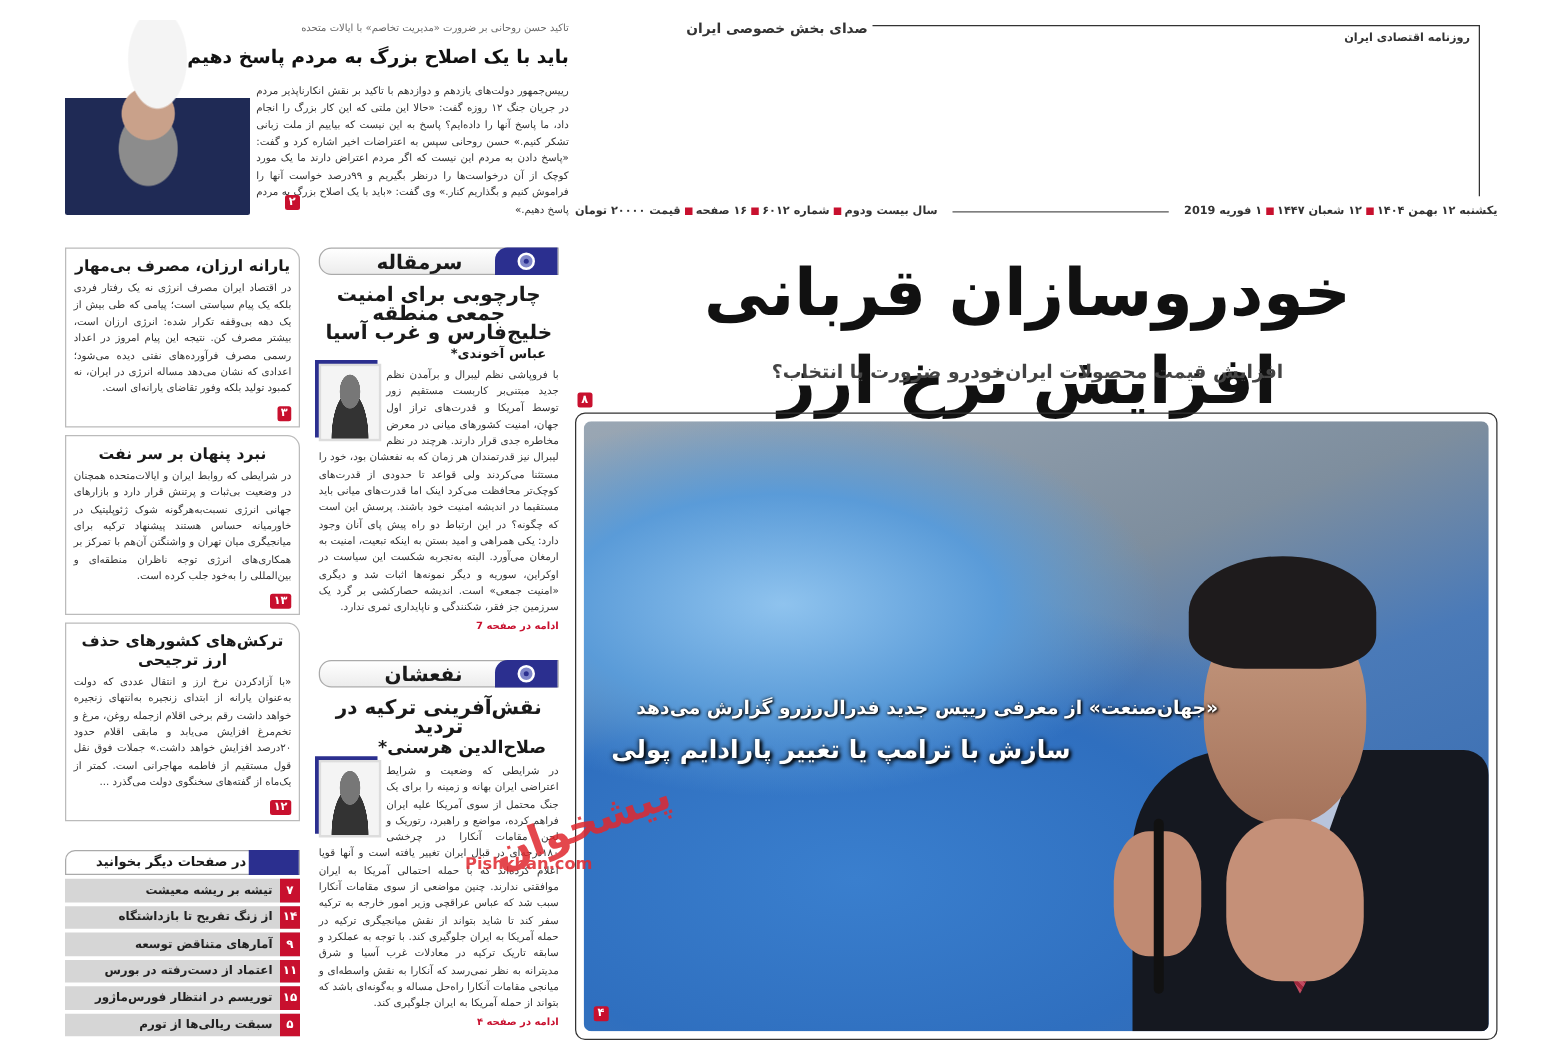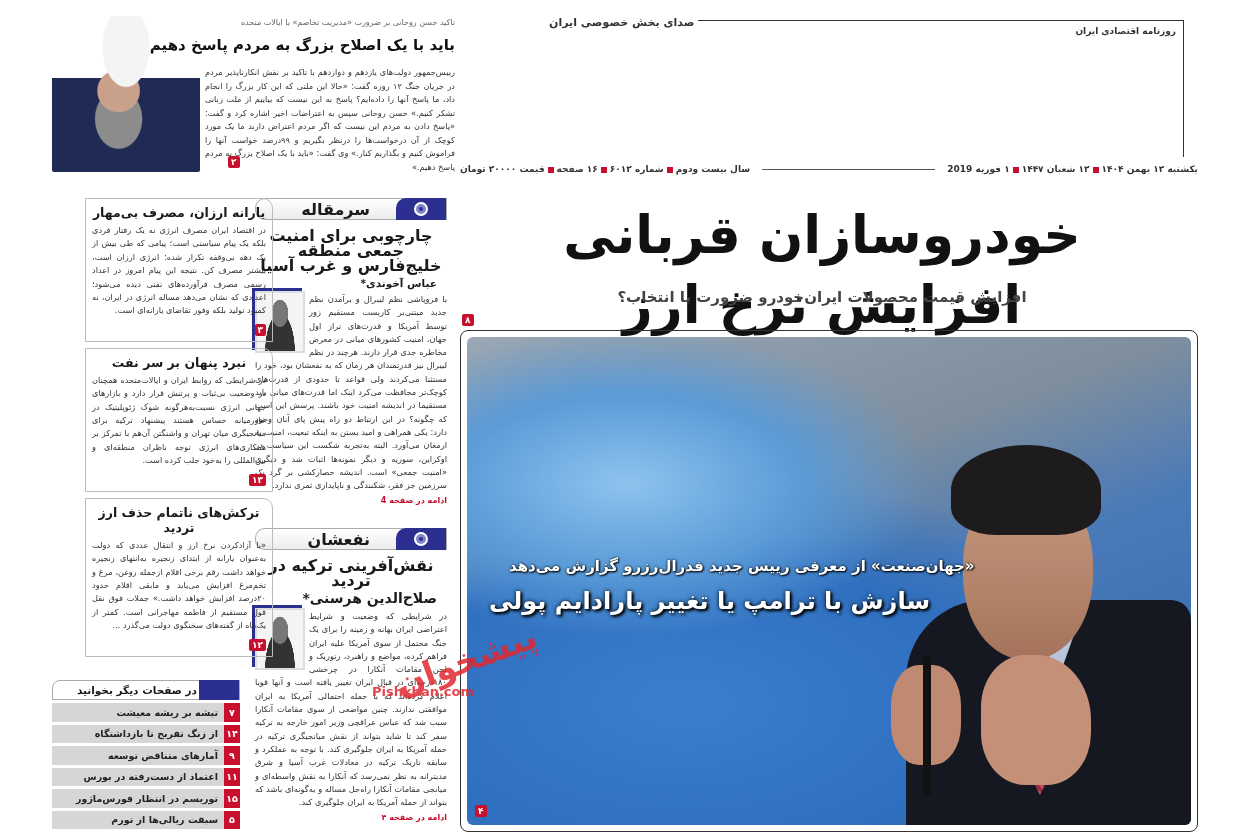--- a/index.html
+++ b/index.html
@@ -41,40 +41,40 @@
   .man { position: absolute; right: 0; bottom: 0; width: 300px; height: 440px; }
   .man .hair { position: absolute; right: 90px; top: 60px; width: 150px; height: 90px; background: #1e1b1c; border-radius: 50% 50% 30% 30%; }
   .man .face { position: absolute; right: 98px; top: 100px; width: 130px; height: 175px; background: linear-gradient(180deg, #c69a80, #a5735b); border-radius: 45% 45% 48% 48%; }
   .man .suit { position: absolute; right: 0; bottom: 0; width: 285px; height: 225px; background: #151820; border-radius: 80px 20px 0 0; }
   .man .shirt { position: absolute; right: 110px; bottom: 120px; width: 80px; height: 90px; background: #b8c4dc; clip-path: polygon(0 0, 100% 0, 60% 100%, 40% 100%); }
   .man .tie { position: absolute; right: 138px; bottom: 30px; width: 26px; height: 170px; background: repeating-linear-gradient(45deg, #a0283c 0 3px, #c24a60 3px 6px); clip-path: polygon(20% 0, 80% 0, 100% 85%, 50% 100%, 0 85%); }
   .man .hand { position: absolute; right: 100px; bottom: 40px; width: 110px; height: 130px; background: #c59078; border-radius: 40% 50% 40% 40%; }
   .man .hand2 { position: absolute; right: 230px; bottom: 60px; width: 70px; height: 100px; background: #c08a72; border-radius: 40%; }
   .man .pen { position: absolute; right: 260px; bottom: 30px; width: 8px; height: 140px; background: #111; border-radius: 4px; }
   .photo-kicker { position: absolute; left: 42px; top: 220px; font-size: 15px; font-weight: bold; color: #fff; text-shadow: 1px 1px 2px #000, 0 0 3px #000; direction: rtl; white-space: nowrap; }
-  .photo-title { position: absolute; left: 22px; top: 250px; font-size: 24px; font-weight: bold; color: #fff; text-shadow: 2px 2px 3px #000, 0 0 4px #000; direction: rtl; white-space: nowrap; }
+  .photo-title { position: absolute; left: 22px; top: 250px; font-size: 20px; font-weight: bold; color: #fff; text-shadow: 2px 2px 3px #000, 0 0 4px #000; direction: rtl; white-space: nowrap; }
   .photo-badge { position: absolute; left: 8px; bottom: 8px; }
 
   
   .col-center { position: absolute; left: 255px; top: 198px; width: 192px; }
   .section-pill { position: relative; height: 22px; border: 1px solid #aaa; border-radius: 10px 0 0 10px; background: linear-gradient(#fff, #ececec); display: flex; align-items: center; justify-content: flex-start; padding-right: 76px; font-size: 16px; font-weight: bold; direction: rtl; }
   .section-pill .pill-icon { position: absolute; right: 0; top: -1px; width: 50px; height: 22px; background: #2b2f8f; border-radius: 10px 0 0 0; display: flex; align-items: center; justify-content: center; }
   .pill-icon .ring { width: 14px; height: 14px; border-radius: 50%; border: 2px solid #fff; background: #7f86c9; position: relative; }
   .pill-icon .ring::after { content: ""; position: absolute; left: 3px; top: 3px; width: 4px; height: 4px; background: #2b2f8f; border-radius: 50%; }
   .ed-title { text-align: center; font-size: 16px; font-weight: bold; line-height: 15px; margin-top: 8px; direction: rtl; }
   .ed-author { font-size: 10.5px; font-weight: bold; text-align: right; margin: 4px 10px 0 0; direction: rtl; }
   .ed-photo { float: left; width: 50px; height: 62px; border: 2px solid #ddd; margin: 2px 4px 2px 0; background: radial-gradient(ellipse at 50% 35%, #777 0 25%, transparent 26%), radial-gradient(ellipse at 50% 100%, #333 0 45%, #f4f4f4 46%); box-shadow: -3px -3px 0 #2b2f8f; }
   .ed-body { font-size: 8.3px; line-height: 13.3px; color: #333; text-align: justify; direction: rtl; margin-top: 4px; }
   .continued { font-size: 8px; color: #c8102e; font-weight: bold; text-align: right; margin-top: 4px; direction: rtl; }
 
   .col-center2 { position: absolute; left: 255px; top: 528px; width: 192px; }
   .note-author { font-size: 14px; font-weight: bold; text-align: right; margin: 2px 10px 0 0; direction: rtl; }
 
   
-  .col-left { position: absolute; left: 52px; top: 198px; width: 188px; margin-left: 33px; }
+  .col-left { position: absolute; left: 52px; top: 198px; width: 188px; }
   .box { border: 1px solid #bbb; border-radius: 0 10px 0 0; padding: 6px 6px 4px; margin-bottom: 6px; position: relative; }
   .box-title { font-size: 12.5px; font-weight: bold; text-align: center; direction: rtl; margin-bottom: 4px; }
   .box-body { font-size: 8.2px; line-height: 13.4px; color: #333; text-align: justify; direction: rtl; }
   .box .page-badge { margin-top: 2px; }
 
   .other-pages { position: absolute; left: 52px; top: 680px; width: 188px; }
   .other-header { position: relative; height: 20px; border: 1px solid #aaa; border-radius: 8px 0 0 0; background: #fff; display: flex; align-items: center; padding-right: 42px; font-size: 10.5px; font-weight: bold; direction: rtl; }
   .other-header .tab { position: absolute; right: 0; top: -1px; width: 40px; height: 20px; background: #2b2f8f; }
   .other-item { height: 18.5px; margin-top: 3px; background: #d6d6d6; display: flex; align-items: center; direction: rtl; font-size: 9.5px; font-weight: bold; color: #222; }
   .other-item .num { width: 16px; height: 100%; background: #c8102e; color: #fff; display: flex; align-items: center; justify-content: center; font-size: 9.5px; margin-left: 6px; }
@@ -136,21 +136,21 @@
   <div class="section-pill">
     <span class="pill-icon">
         <span class="ring"></span>
       </span>
     <span>سرمقاله</span>
   </div>
   <h3 class="ed-title">چارچوبی برای امنیت جمعی منطقه خلیج‌فارس و غرب آسیا</h3>
   <div class="ed-author">عباس آخوندی*</div>
   <div class="ed-photo"></div>
   <p class="ed-body">با فروپاشی نظم لیبرال و برآمدن نظم جدید مبتنی‌بر کاربست مستقیم زور توسط آمریکا و قدرت‌های تراز اول جهان، امنیت کشورهای میانی در معرض مخاطره جدی قرار دارند. هرچند در نظم لیبرال نیز قدرتمندان هر زمان که به نفعشان بود، خود را مستثنا می‌کردند ولی قواعد تا حدودی از قدرت‌های کوچک‌تر محافظت می‌کرد اینک اما قدرت‌های میانی باید مستقیما در اندیشه امنیت خود باشند. پرسش این است که چگونه؟ در این ارتباط دو راه پیش پای آنان وجود دارد: یکی همراهی و امید بستن به اینکه تبعیت، امنیت به ارمغان می‌آورد. البته به‌تجربه شکست این سیاست در اوکراین، سوریه و دیگر نمونه‌ها اثبات شد و دیگری «امنیت جمعی» است. اندیشه حصارکشی بر گرد یک سرزمین جز فقر، شکنندگی و ناپایداری ثمری ندارد.</p>
-  <div class="continued">ادامه در صفحه 4</div>
+  <div class="continued">ادامه در صفحه 7</div>
 </section>
 
 <section class="col-center2">
   <div class="section-pill">
     <span class="pill-icon">
         <span class="ring"></span>
       </span>
     <span>نفعشان</span>
   </div>
   <h3 class="ed-title">نقش‌آفرینی ترکیه در تردید</h3>
@@ -165,21 +165,21 @@
     <h4 class="box-title">یارانه ارزان، مصرف بی‌مهار</h4>
     <p class="box-body">در اقتصاد ایران مصرف انرژی نه یک رفتار فردی بلکه یک پیام سیاستی است؛ پیامی که طی بیش از یک دهه بی‌وقفه تکرار شده: انرژی ارزان است، بیشتر مصرف کن. نتیجه این پیام امروز در اعداد رسمی مصرف فرآورده‌های نفتی دیده می‌شود؛ اعدادی که نشان می‌دهد مساله انرژی در ایران، نه کمبود تولید بلکه وفور تقاضای یارانه‌ای است.</p>
     <span class="page-badge">۳</span>
   </div>
   <div class="box">
     <h4 class="box-title">نبرد پنهان بر سر نفت</h4>
     <p class="box-body">در شرایطی که روابط ایران و ایالات‌متحده همچنان در وضعیت بی‌ثبات و پرتنش قرار دارد و بازارهای جهانی انرژی نسبت‌به‌هرگونه شوک ژئوپلیتیک در خاورمیانه حساس هستند پیشنهاد ترکیه برای میانجیگری میان تهران و واشنگتن آن‌هم با تمرکز بر همکاری‌های انرژی توجه ناظران منطقه‌ای و بین‌المللی را به‌خود جلب کرده است.</p>
     <span class="page-badge">۱۳</span>
   </div>
   <div class="box">
-    <h4 class="box-title">ترکش‌های ناتمام حذف ارز تردید</h4>
+    <h4 class="box-title">ترکش‌های کشورهای حذف ارز ترجیحی</h4>
     <p class="box-body">«با آزادکردن نرخ ارز و انتقال عددی که دولت به‌عنوان یارانه از ابتدای زنجیره به‌انتهای زنجیره خواهد داشت رقم برخی اقلام ازجمله روغن، مرغ و تخم‌مرغ افزایش می‌یابد و مابقی اقلام حدود ۲۰درصد افزایش خواهد داشت.» جملات فوق نقل قول مستقیم از فاطمه مهاجرانی است. کمتر از یک‌ماه از گفته‌های سخنگوی دولت می‌گذرد ...</p>
     <span class="page-badge">۱۲</span>
   </div>
 </aside>
 
 <nav class="other-pages">
   <div class="other-header">
     <span class="tab"></span>
     <span>در صفحات دیگر بخوانید</span>
   </div>

